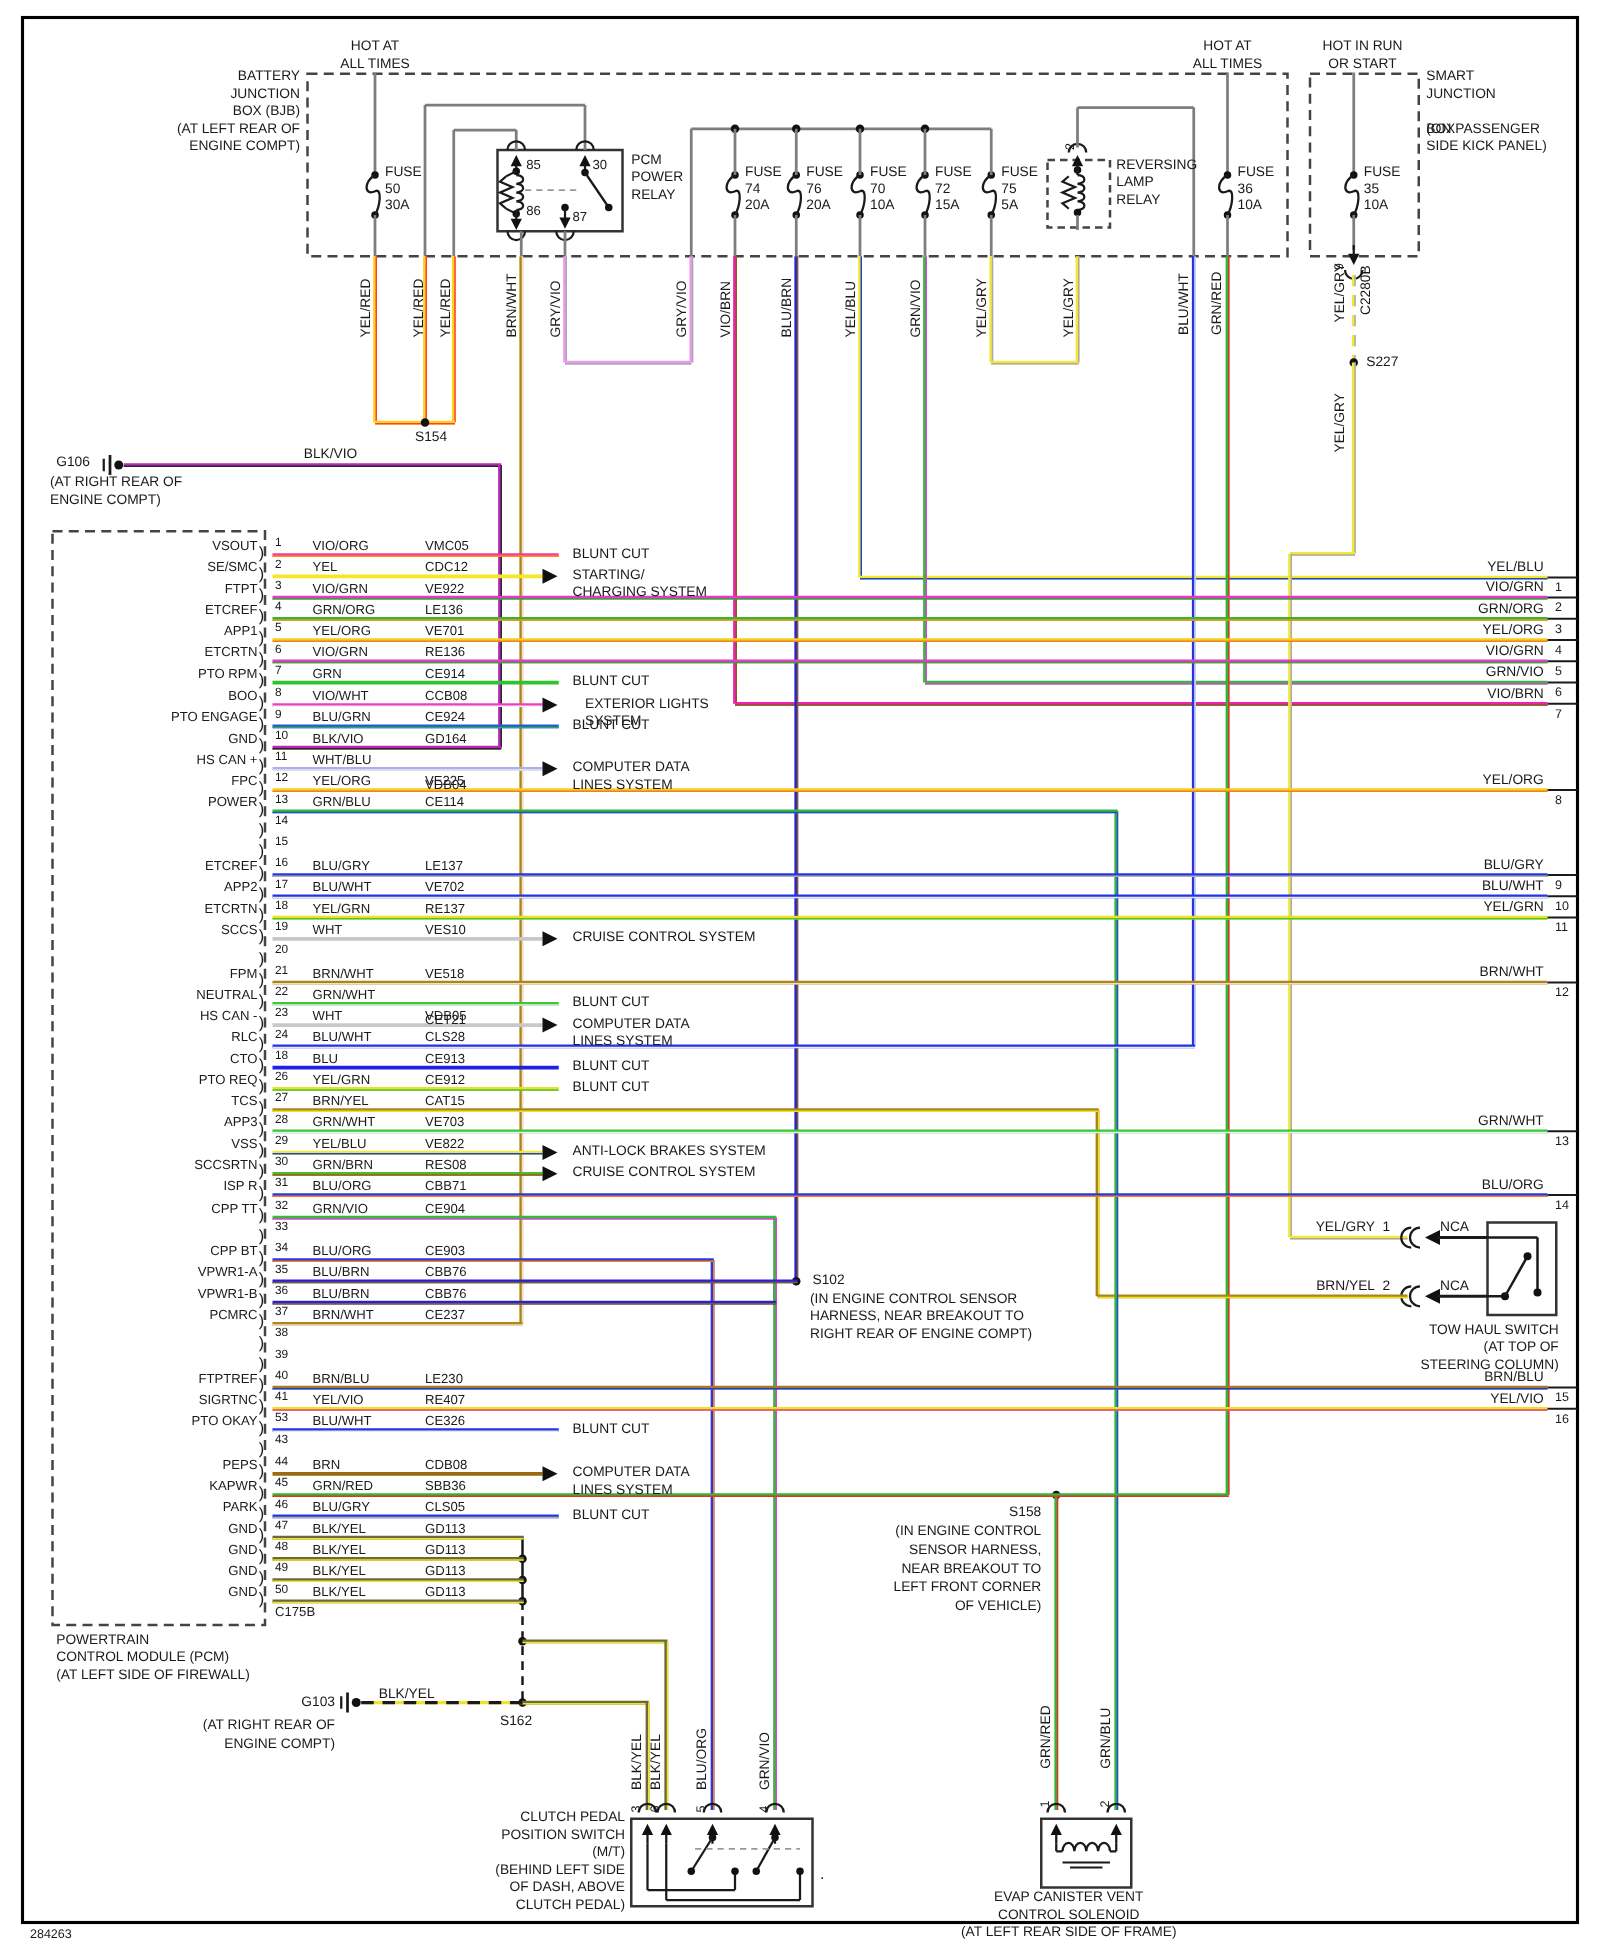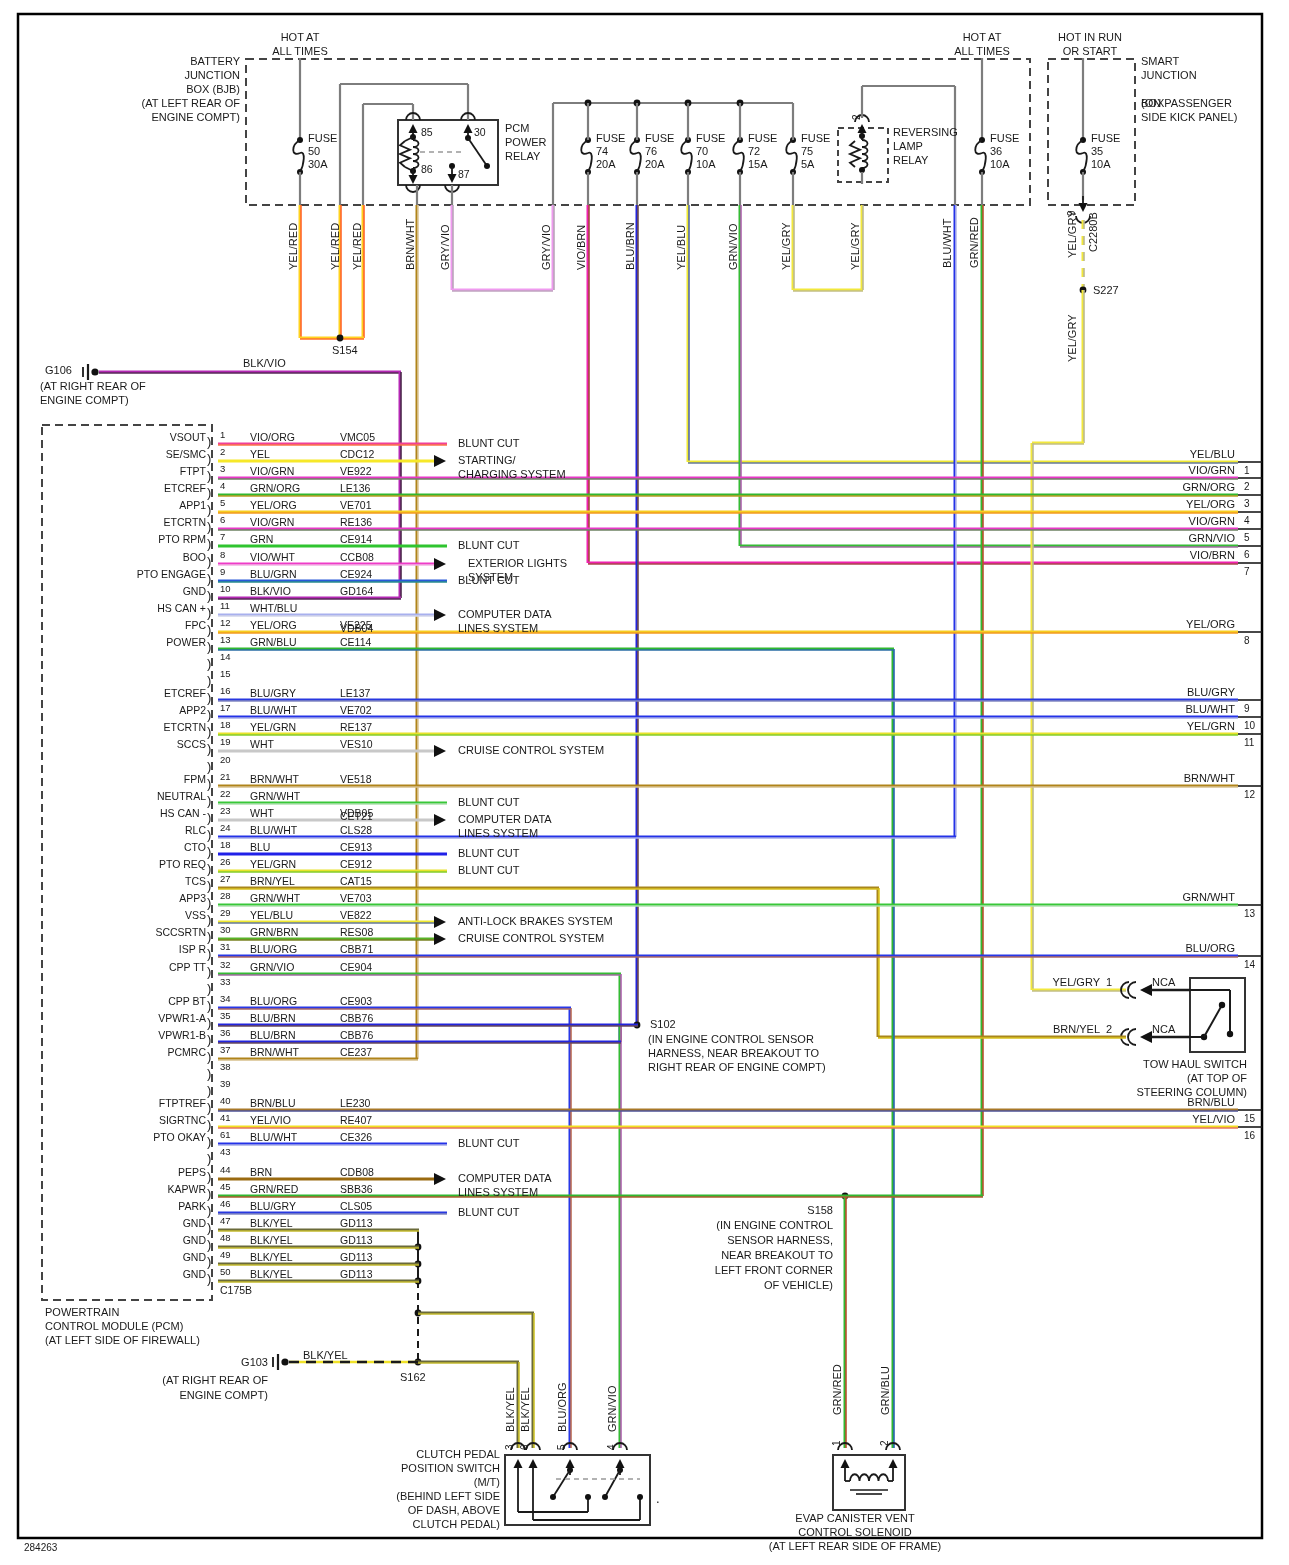--- a/index.html
+++ b/index.html
@@ -691,21 +691,21 @@
     <div class="lbl" style="left: 220px; top: 1096px; font-size: 9.5px;">40</div>
     <div class="lbl r" style="right: 1083px; top: 1097px; font-size: 10.5px;">FTPTREF</div>
     <div class="lbl" style="left: 250px; top: 1097px; font-size: 10.5px;">BRN/BLU</div>
     <div class="lbl" style="left: 340px; top: 1097px; font-size: 10.5px;">LE230</div>
     <div class="lbl" style="left: 207px; top: 1118px; font-size: 13px;">)</div>
     <div class="lbl" style="left: 220px; top: 1113px; font-size: 9.5px;">41</div>
     <div class="lbl r" style="right: 1083px; top: 1114px; font-size: 10.5px;">SIGRTNC</div>
     <div class="lbl" style="left: 250px; top: 1114px; font-size: 10.5px;">YEL/VIO</div>
     <div class="lbl" style="left: 340px; top: 1114px; font-size: 10.5px;">RE407</div>
     <div class="lbl" style="left: 207px; top: 1135px; font-size: 13px;">)</div>
-    <div class="lbl" style="left: 220px; top: 1130px; font-size: 9.5px;">61</div>
+    <div class="lbl" style="left: 220px; top: 1130px; font-size: 9.5px;">53</div>
     <div class="lbl r" style="right: 1083px; top: 1131px; font-size: 10.5px;">PTO OKAY</div>
     <div class="lbl" style="left: 250px; top: 1131px; font-size: 10.5px;">BLU/WHT</div>
     <div class="lbl" style="left: 340px; top: 1131px; font-size: 10.5px;">CE326</div>
     <div class="lbl" style="left: 458px; top: 1137px; font-size: 11px;">BLUNT CUT</div>
     <div class="lbl" style="left: 207px; top: 1152px; font-size: 13px;">)</div>
     <div class="lbl" style="left: 220px; top: 1147px; font-size: 9.5px;">43</div>
     <div class="lbl" style="left: 207px; top: 1170px; font-size: 13px;">)</div>
     <div class="lbl" style="left: 220px; top: 1165px; font-size: 9.5px;">44</div>
     <div class="lbl r" style="right: 1083px; top: 1166px; font-size: 10.5px; text-align: right;">PEPS</div>
     <div class="lbl" style="left: 250px; top: 1166px; font-size: 10.5px;">BRN</div>

